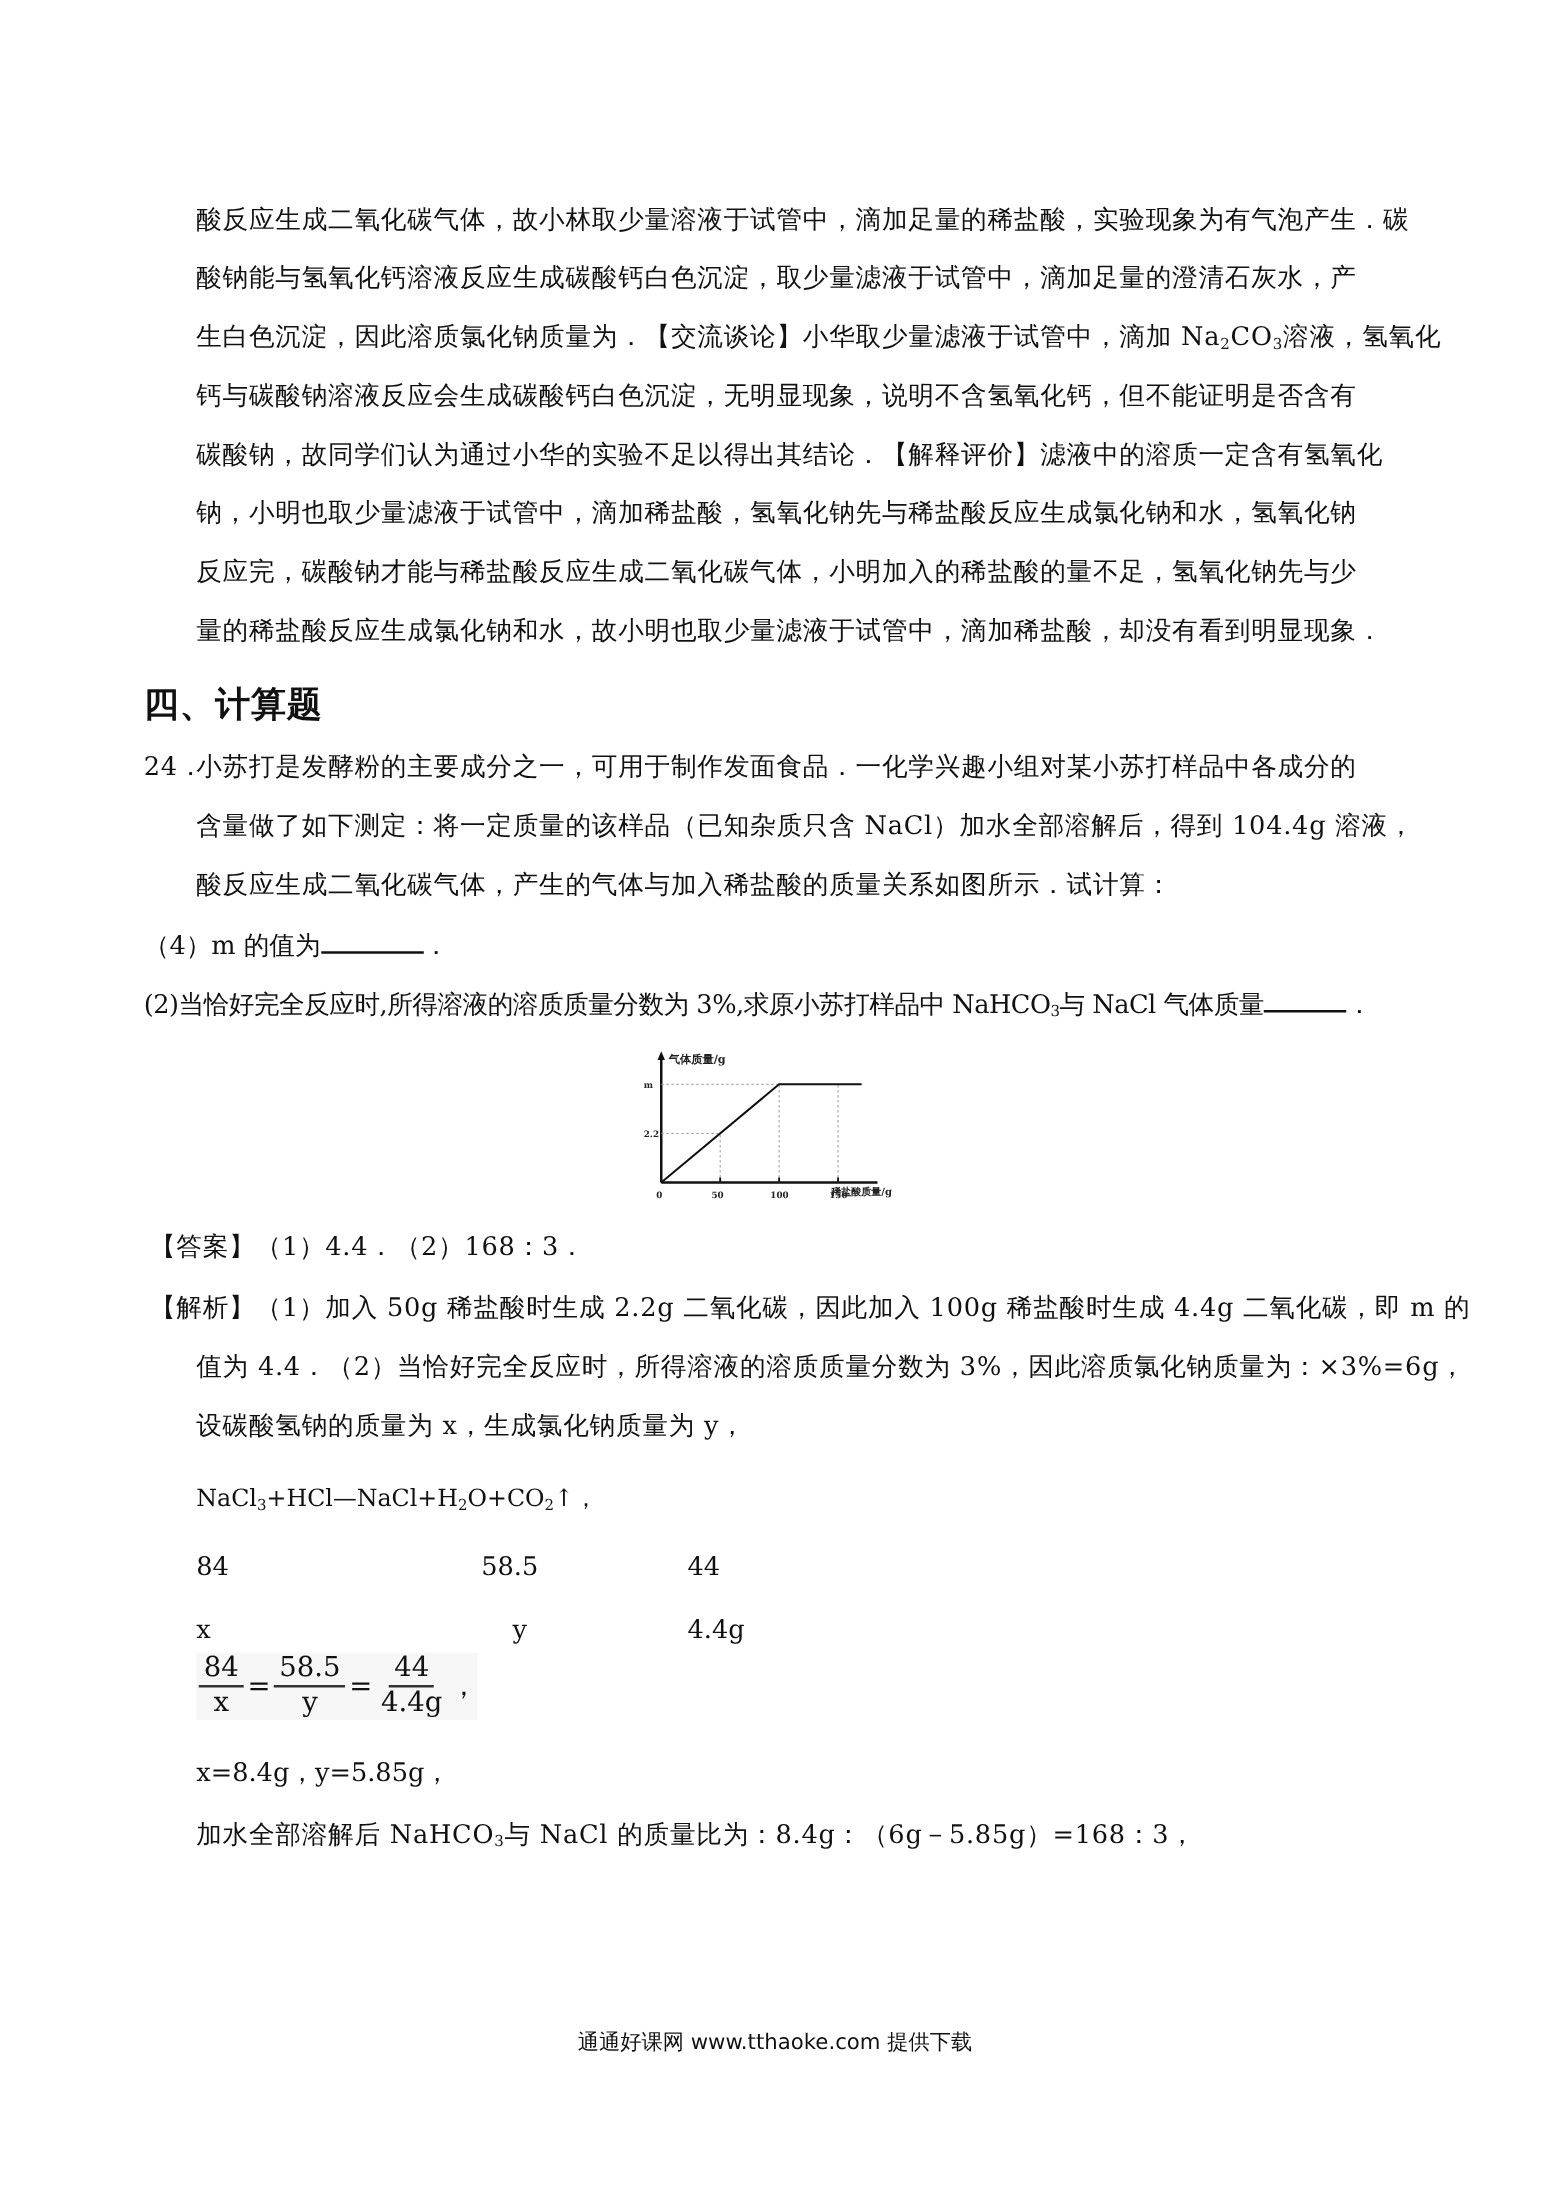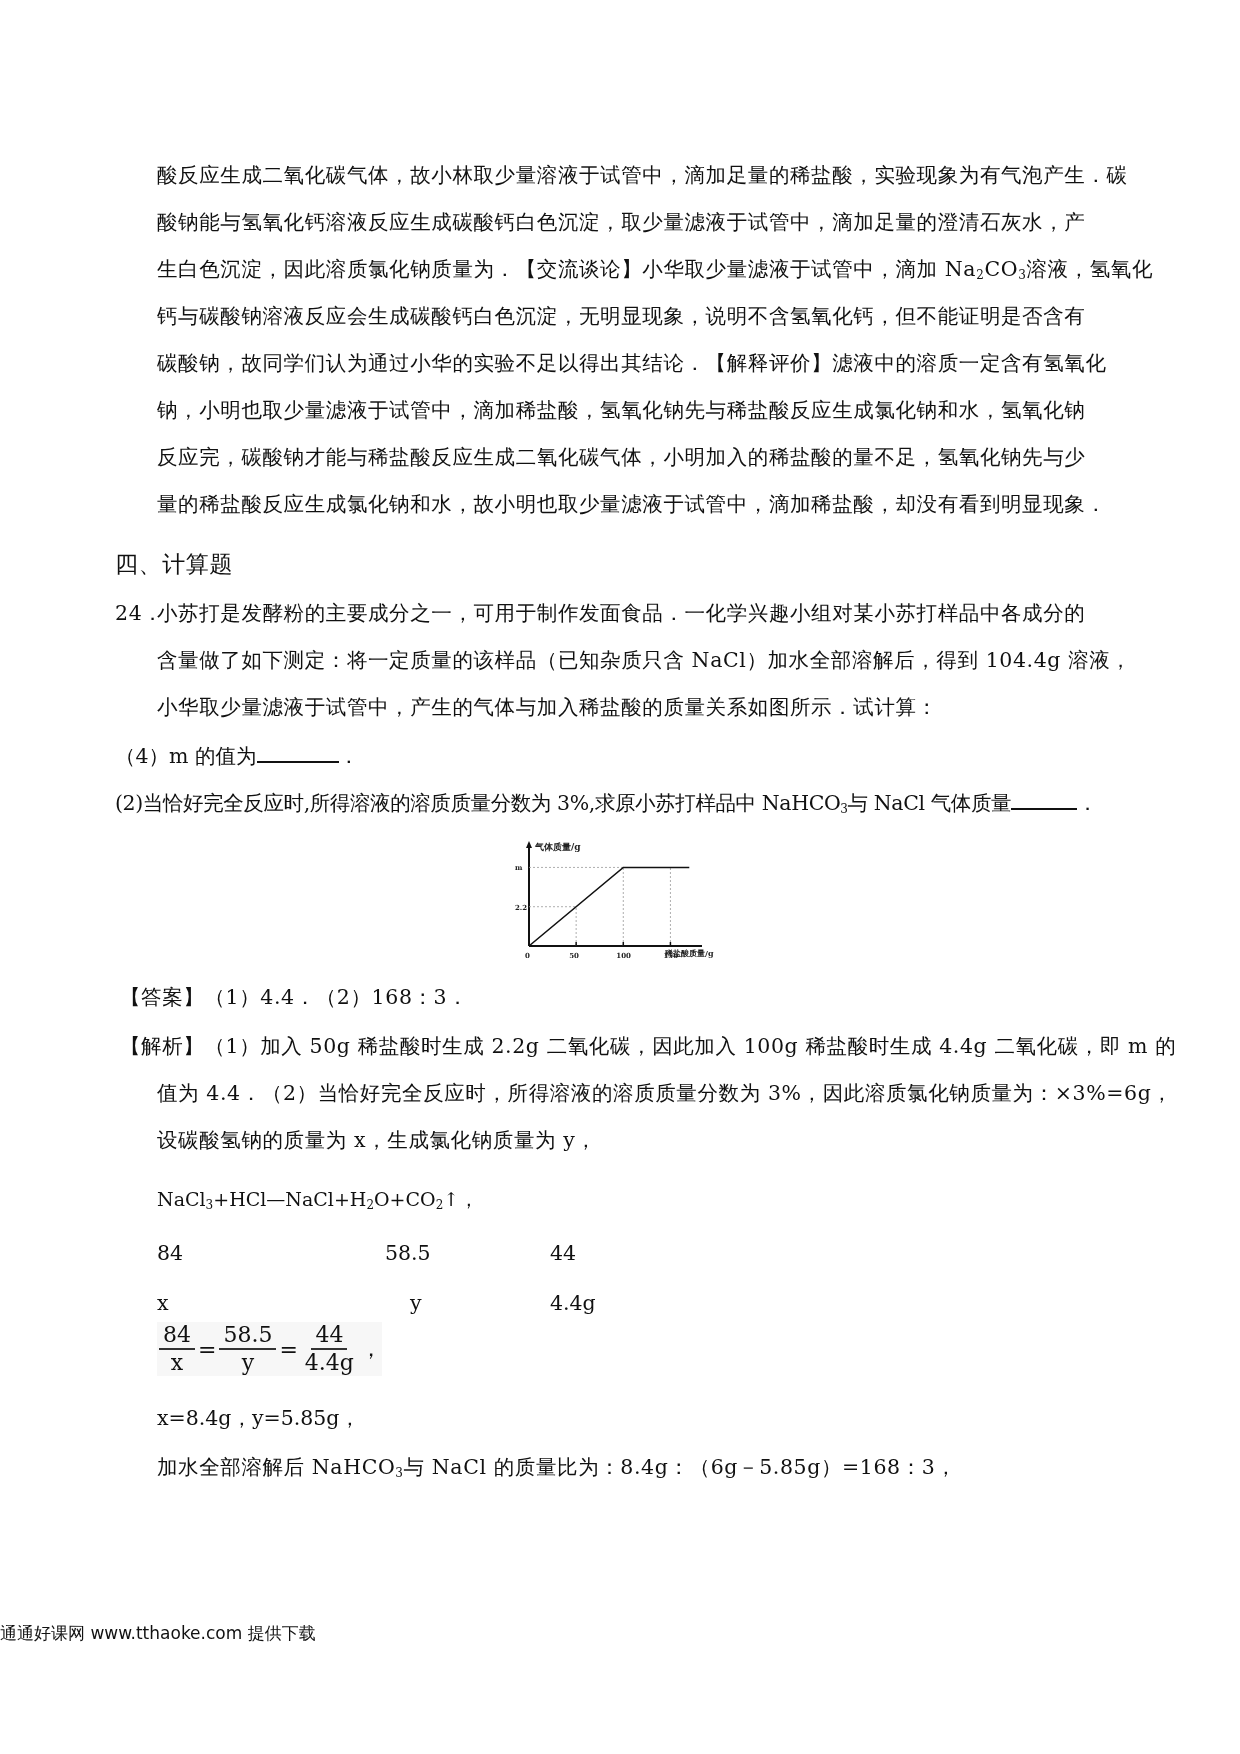--- a/index.html
+++ b/index.html
@@ -1,49 +1,49 @@
 <!DOCTYPE html>
 <html><head>
 <meta charset="utf-8">
 <style>
   html, body { margin: 0; padding: 0; background: #ffffff; }
   body { width: 1240px; height: 1754px; position: relative; overflow: hidden;
          font-family: "DejaVu Serif", "Liberation Serif", serif; color: #111; }
   .line { position: absolute; left: 157px; white-space: nowrap; font-size: 20.5px; line-height: 28px; letter-spacing: 0.6px; }
-  .h { font-family: "DejaVu Sans", "Liberation Sans", sans-serif; font-weight: normal; font-size: 23px; }
+  .h { font-family: "DejaVu Sans", "Liberation Sans", sans-serif; font-weight: bold; font-size: 28px; }
   sub { font-size: 12px; vertical-align: -3px; line-height: 0; }
   .blank { display: inline-block; border-bottom: 2px solid #111; height: 18px; vertical-align: baseline; }
   .col { position: absolute; white-space: nowrap; font-size: 20.5px; line-height: 28px; }
   .frac { position: absolute; left: 157px; top: 1322px; display: flex; align-items: center; font-size: 22px; background: #f7f7f7; }
   .fr { display: inline-flex; flex-direction: column; align-items: center; padding: 0 2px; }
   .fr .num { border-bottom: 2px solid #333; padding: 0 4px; line-height: 26px; }
   .fr .den { padding: 0 4px; line-height: 26px; }
   .eq { padding: 0 1px; }
-  .footer { position: absolute; top: 1622px; left: 0; width: 1240px; text-align: left; font-size: 17px; font-family: "DejaVu Sans", "Liberation Sans", sans-serif; }
+  .footer { position: absolute; top: 1622px; left: 0; width: 1240px; text-align: center; font-size: 17px; font-family: "DejaVu Sans", "Liberation Sans", sans-serif; }
   .chart { position: absolute; left: 515px; top: 838px; width: 200px; height: 128px; }
   .chart text { font-family: "DejaVu Serif", serif; font-weight: bold; fill: #222; }
 </style>
 </head>
 <body>
 
 <div class="line" style="top:161px">酸反应生成二氧化碳气体，故小林取少量溶液于试管中，滴加足量的稀盐酸，实验现象为有气泡产生．碳</div>
 <div class="line" style="top:208px">酸钠能与氢氧化钙溶液反应生成碳酸钙白色沉淀，取少量滤液于试管中，滴加足量的澄清石灰水，产</div>
 <div class="line" style="top:255px"><span>生白色沉淀，因此溶质氯化钠质量为．【交流谈论】小华取少量滤液于试管中，滴加 </span><span><span>Na</span><sub>2</sub><span>CO</span><sub>3</sub></span><span>溶液，氢氧化</span></div>
 <div class="line" style="top:302px">钙与碳酸钠溶液反应会生成碳酸钙白色沉淀，无明显现象，说明不含氢氧化钙，但不能证明是否含有</div>
 <div class="line" style="top:349px">碳酸钠，故同学们认为通过小华的实验不足以得出其结论．【解释评价】滤液中的溶质一定含有氢氧化</div>
 <div class="line" style="top:396px">钠，小明也取少量滤液于试管中，滴加稀盐酸，氢氧化钠先与稀盐酸反应生成氯化钠和水，氢氧化钠</div>
 <div class="line" style="top:443px">反应完，碳酸钠才能与稀盐酸反应生成二氧化碳气体，小明加入的稀盐酸的量不足，氢氧化钠先与少</div>
 <div class="line" style="top:490px">量的稀盐酸反应生成氯化钠和水，故小明也取少量滤液于试管中，滴加稀盐酸，却没有看到明显现象．</div>
 
 <div class="line h" style="top:550px; left:115px">四、计算题</div>
 
 <div class="line" style="top:599px; left:115px">24．</div>
 <div class="line" style="top:599px; left:157px">小苏打是发酵粉的主要成分之一，可用于制作发面食品．一化学兴趣小组对某小苏打样品中各成分的</div>
 <div class="line" style="top:646px">含量做了如下测定：将一定质量的该样品（已知杂质只含 NaCl）加水全部溶解后，得到 104.4g 溶液，</div>
-<div class="line" style="top:693px">小华取少量滤液于试管中，产生的气体与加入稀盐酸的质量关系如图所示．试计算：</div>
+<div class="line" style="top:693px">酸反应生成二氧化碳气体，产生的气体与加入稀盐酸的质量关系如图所示．试计算：</div>
 
 <div class="line" style="top:742px; left:115px; letter-spacing:0">
   <span>（4）m 的值为</span><span class="blank" style="width:82px"></span><span>．</span>
 </div>
 <div class="line" style="top:789px; left:115px; letter-spacing:-0.4px">
   <span>(2)当恰好完全反应时,所得溶液的溶质质量分数为 3%,求原小苏打样品中 NaHCO</span><sub>3</sub><span>与 NaCl 气体质量</span><span class="blank" style="width:66px"></span><span>．</span>
 </div>
 
 <svg class="chart" id="chart" viewBox="0 0 200 128">
   <text id="ylabel" x="20" y="12" font-size="9">气体质量/g</text>

